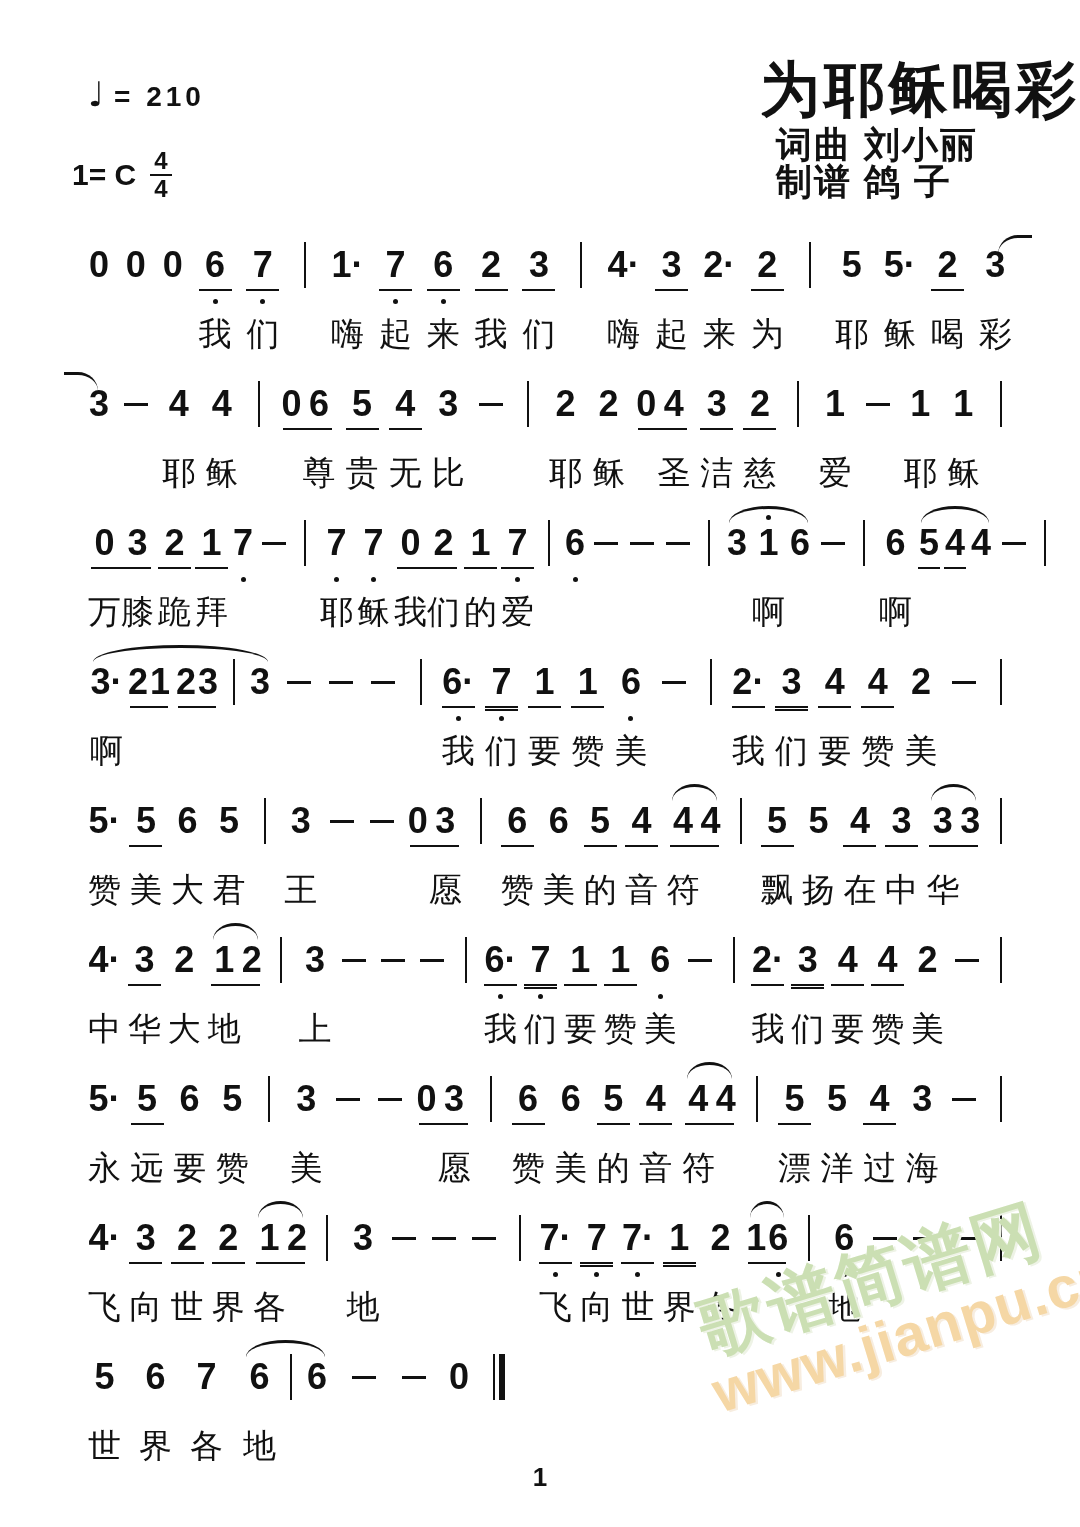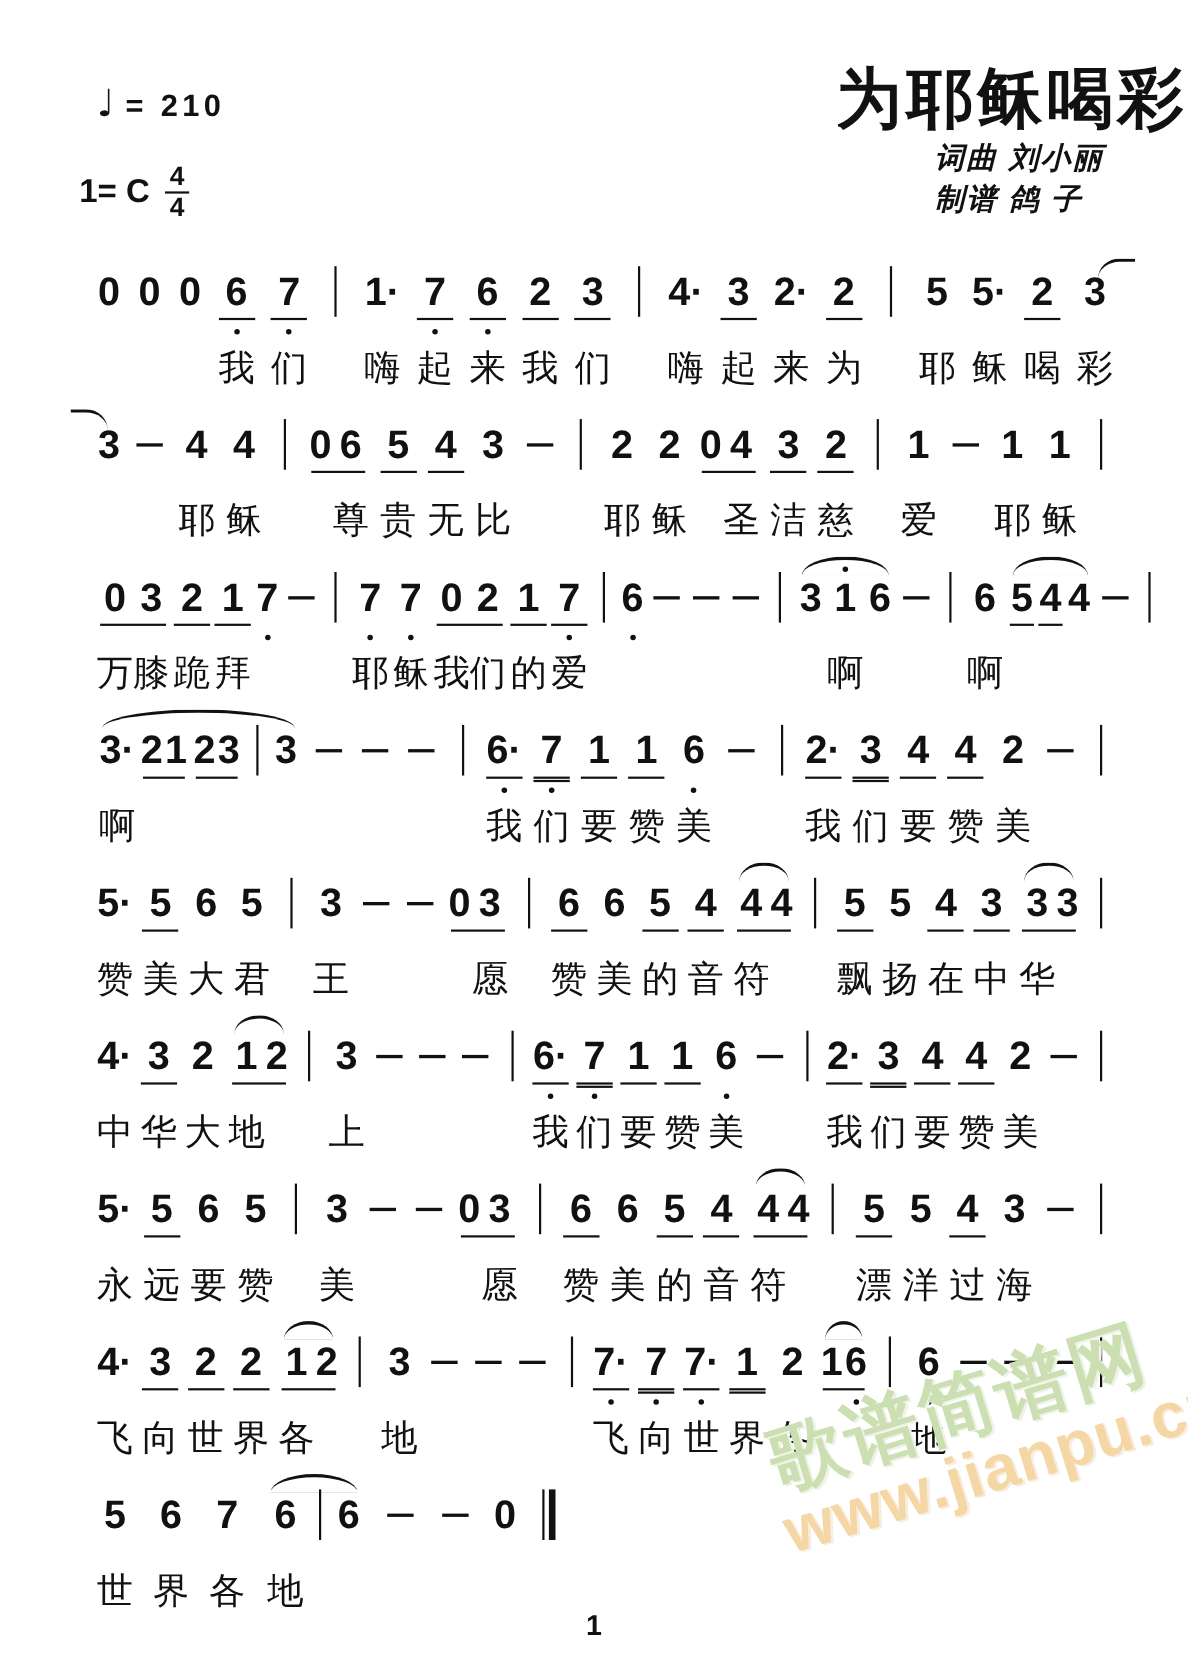--- a/index.html
+++ b/index.html
@@ -7,22 +7,22 @@
     width:1080px;height:1527px;position:relative;overflow:hidden;
     font-family:"Liberation Sans","DejaVu Sans",sans-serif;color:#111;
   }
   .page{position:absolute;inset:0;}
 
   
   .tempo{position:absolute;left:88px;top:74px;font-size:28px;font-weight:600;letter-spacing:4px;}
   .qnote{font-family:"DejaVu Sans",sans-serif;font-size:34px;margin-right:6px;}
   .title{position:absolute;left:0;right:0;top:50px;margin:0;text-align:right;
          font-size:60px;font-weight:700;letter-spacing:4px;}
-  .credits{position:absolute;right:76px;top:126px;text-align:left;
-           font-size:27px;font-weight:600;line-height:37px;letter-spacing:2px;font-style:italic;}
+  .credits{position:absolute;right:102px;top:126px;text-align:left;
+           font-size:36px;font-weight:600;line-height:37px;letter-spacing:2px;}
   .keyline{position:absolute;left:72px;top:148px;font-size:30px;font-weight:600;
            display:flex;align-items:center;}
   .frac{display:inline-flex;flex-direction:column;align-items:center;margin-left:14px;
         font-size:24px;font-weight:700;line-height:26px;}
   .frac .num{border-bottom:2px solid #111;padding:0 4px;}
   .frac .den{padding:0 4px;}
 
   
   #score{position:absolute;left:86px;right:66px;top:228px;}
   .mline{display:flex;justify-content:space-between;align-items:flex-start;margin-bottom:12px;}

